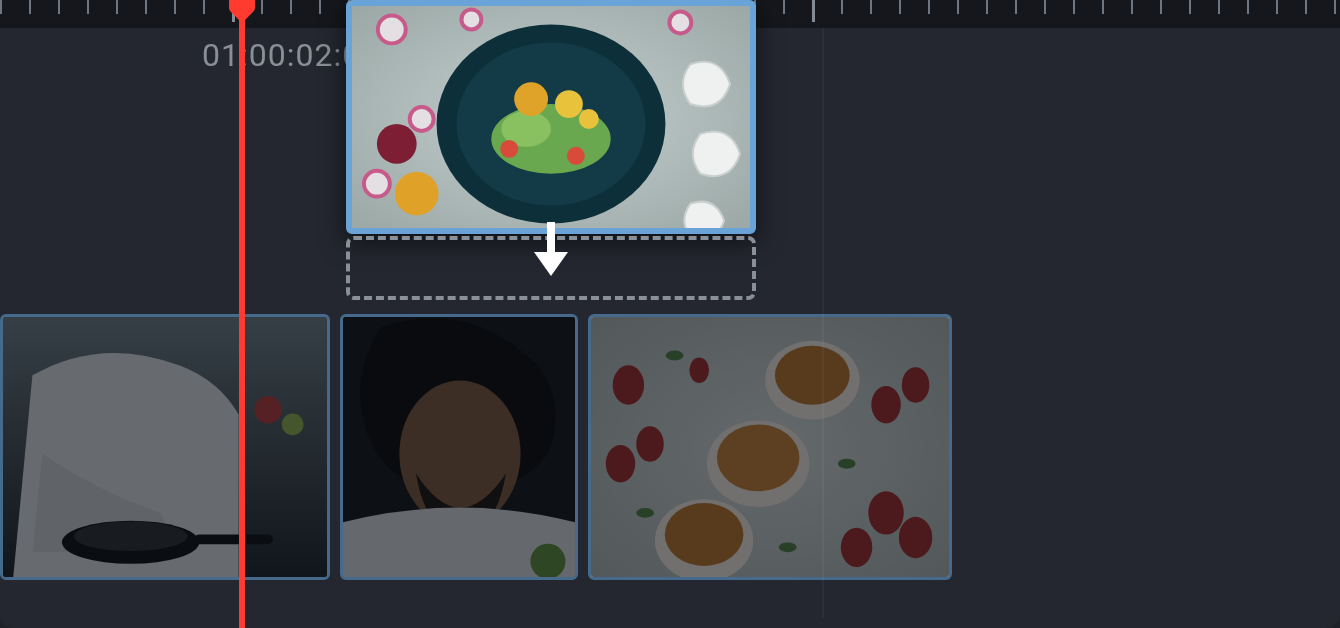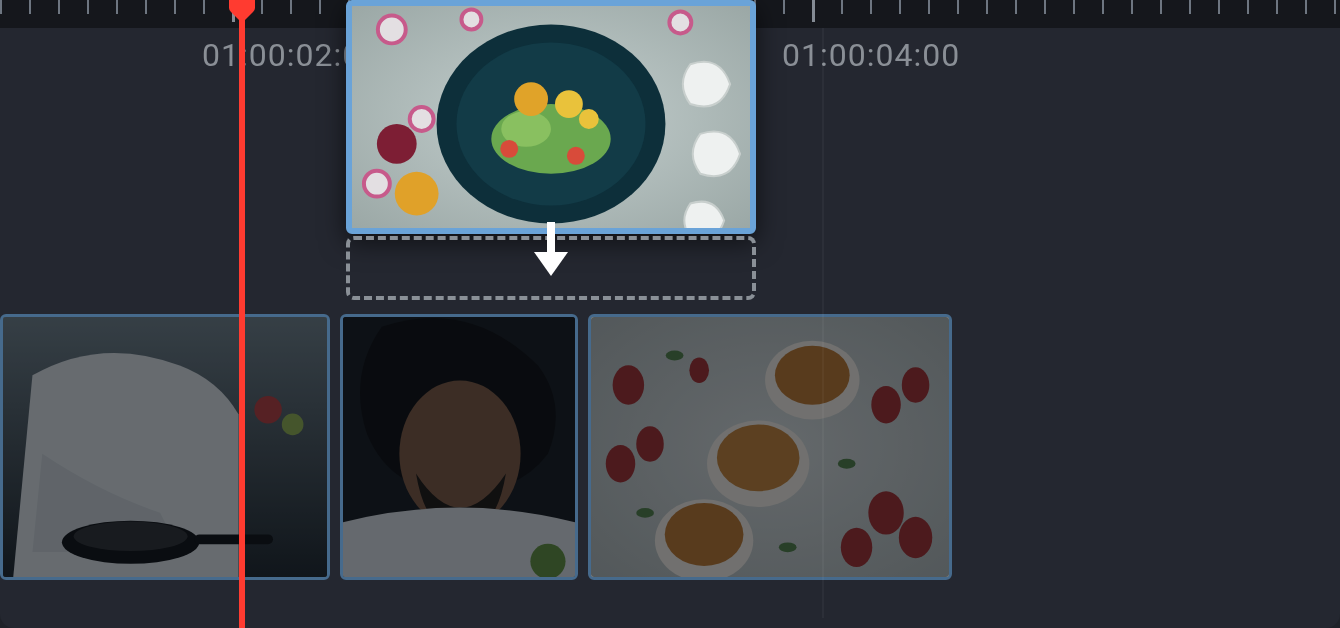--- a/index.html
+++ b/index.html
@@ -110,21 +110,20 @@
   svg.thumb { width:100%; height:100%; }
 </style>
 </head>
 <body>
 
 <div class="timeline-bg"></div>
 
 <div class="ruler">
 
   <span class="timecode" style="left: 202px;">01:00:02:00</span>
-  <span class="timecode" style="left: 782px;">01:00:04:00</span>
 <div class="tick minor" style="left: 0px;"></div>
     <div class="tick minor" style="left: 29px;"></div>
     <div class="tick minor" style="left: 58px;"></div>
     <div class="tick minor" style="left: 87px;"></div>
     <div class="tick minor" style="left: 116px;"></div>
     <div class="tick minor" style="left: 145px;"></div>
     <div class="tick minor" style="left: 174px;"></div>
     <div class="tick minor" style="left: 203px;"></div>
     <div class="tick major" style="left: 232px;"></div>
     <div class="tick minor" style="left: 261px;"></div>

